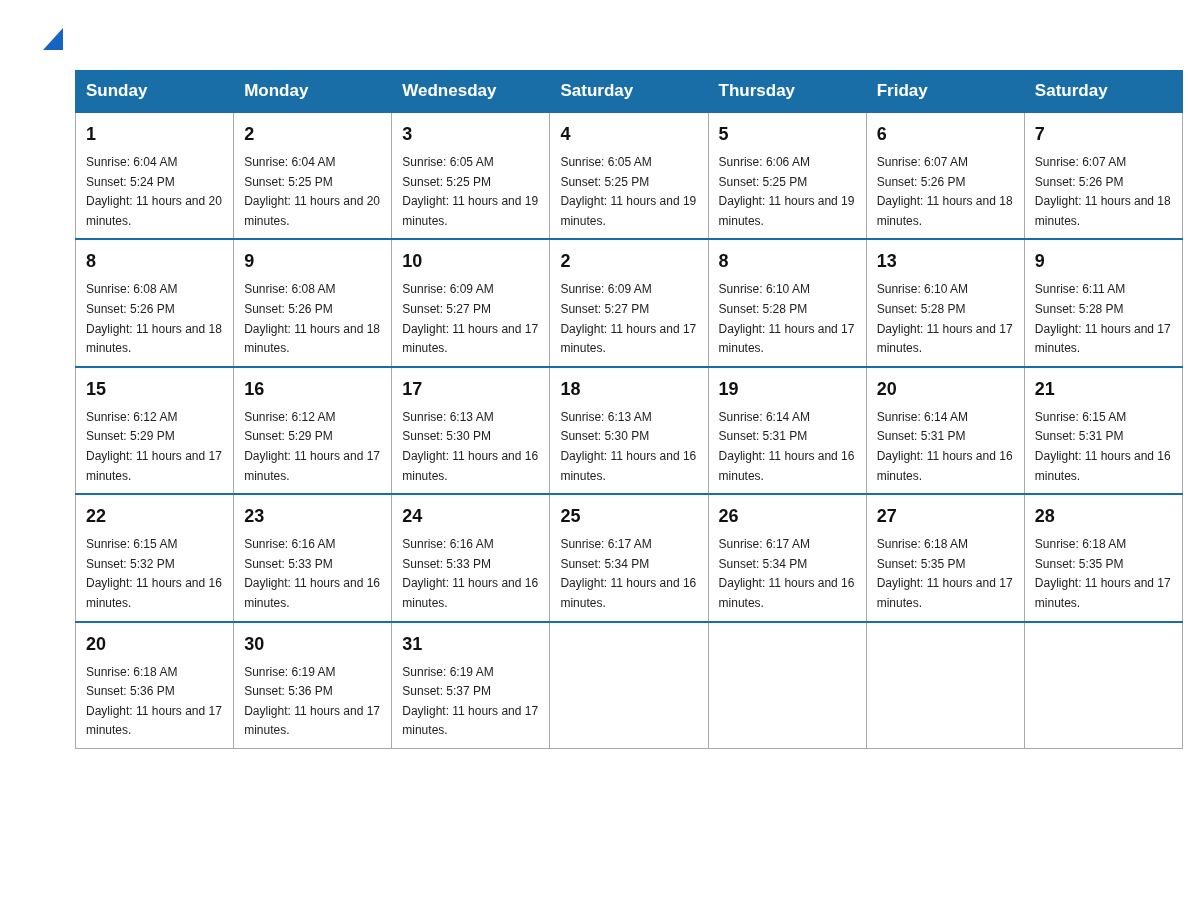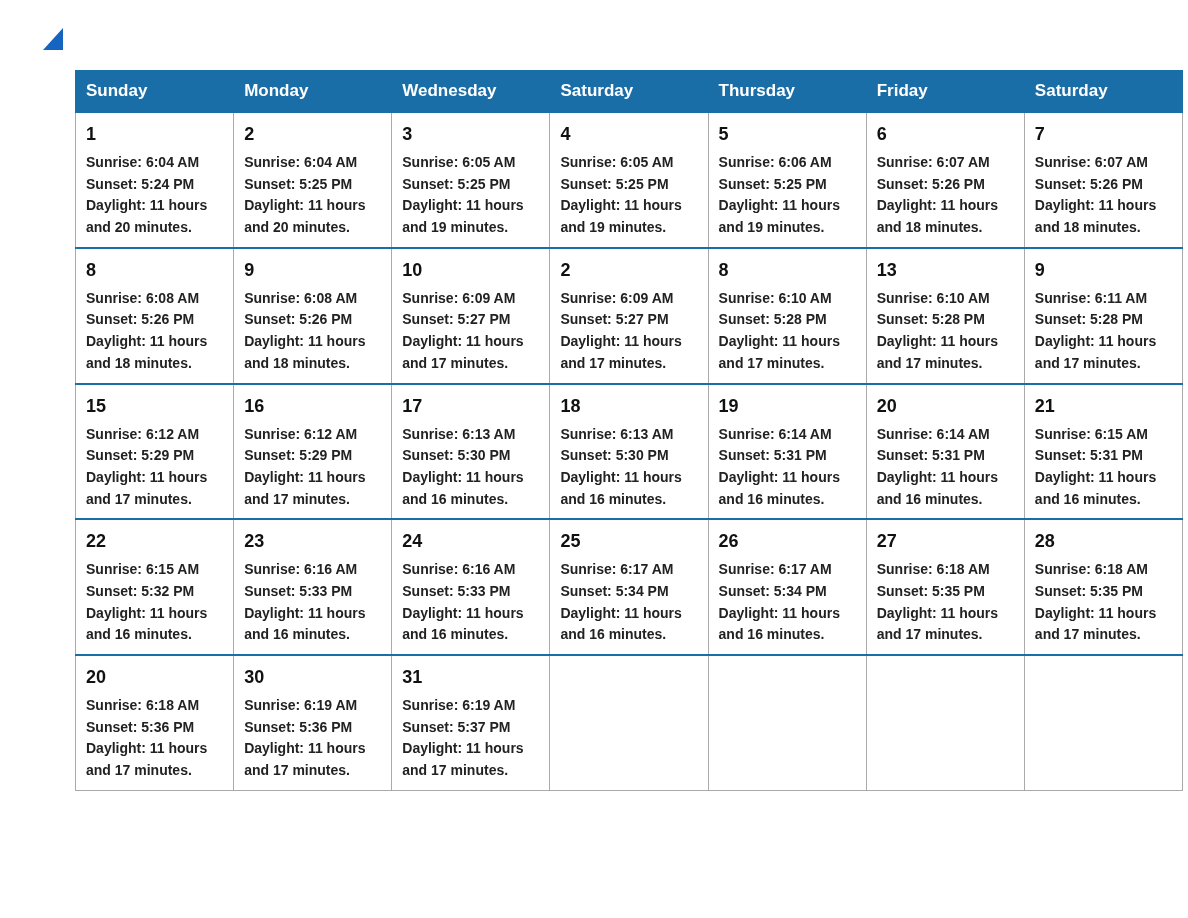--- a/index.html
+++ b/index.html
@@ -87,24 +87,23 @@
 
     .day-number {
       font-size: 18px;
       font-weight: bold;
       color: #111;
       display: block;
       margin-bottom: 4px;
     }
 
     .day-info {
-      font-size: 14px;
+      font-size: 12px;
       color: #222;
       line-height: 1.55;
-      font-weight: bold;
     }
 
     .empty-cell {
       background: #fff;
     }
 
     tr.week-row td {
       border-top: 2px solid #1a6ea8;
     }
   </style>

